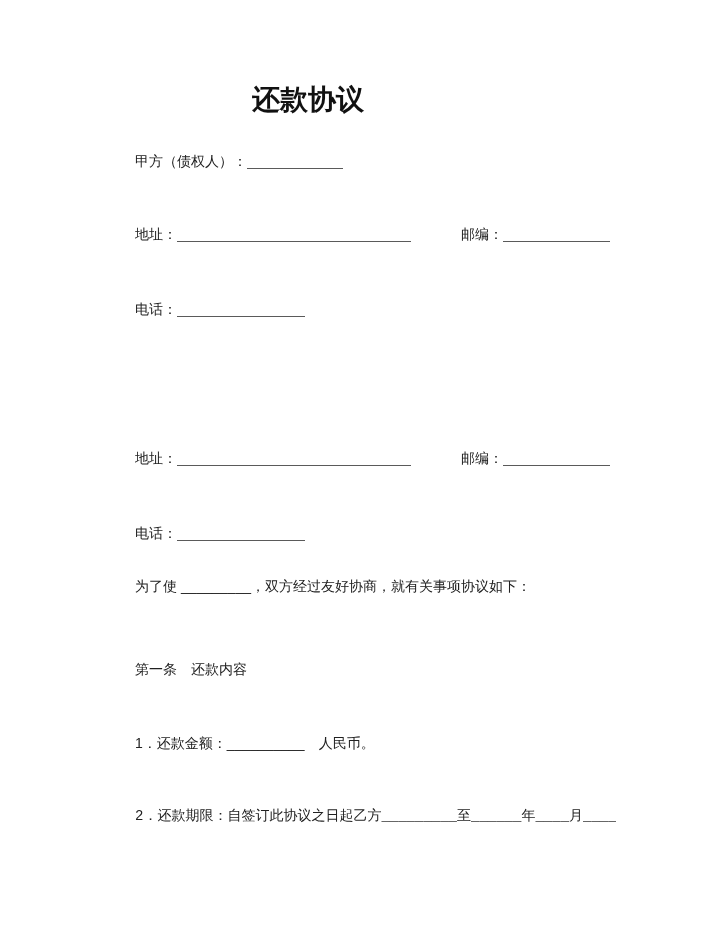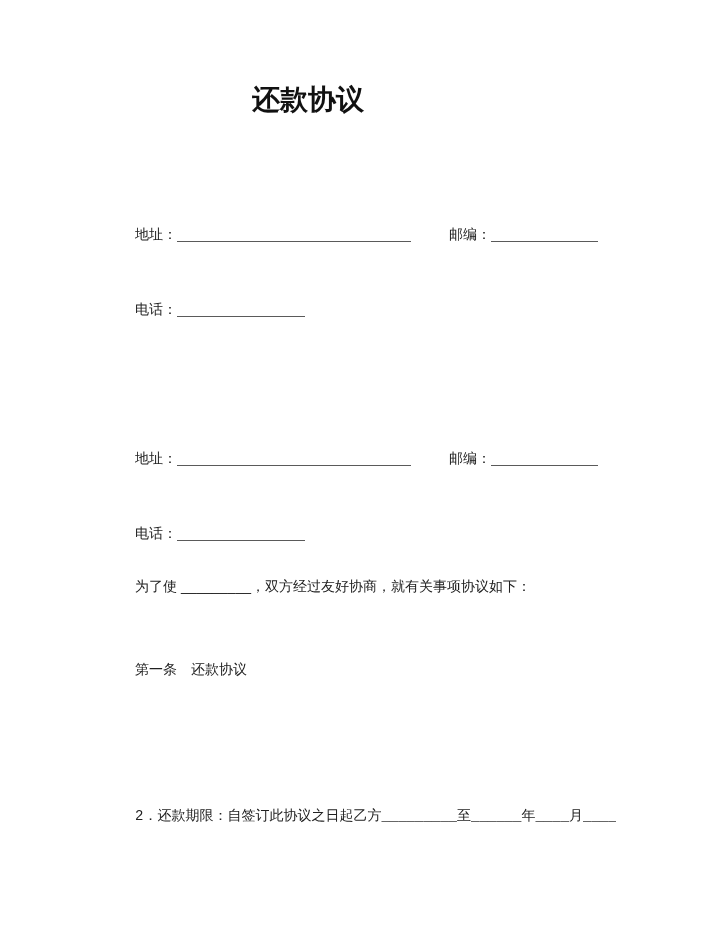--- a/index.html
+++ b/index.html
@@ -35,39 +35,41 @@
   .blank{
     display:inline-block;
     height:14px;
     border-bottom:1px solid #5a5a5a;
     margin-bottom:-3px;
   }
   .w96{width:96px;}
   .w234{width:234px;}
   .w107{width:107px;}
   .w128{width:128px;}
-  .postal-label{margin-left:38px;}
+  .postal-label{margin-left:50px;}
 </style>
 </head>
 <body>
 
 <div class="page">
 
   <h1 class="title">还款协议</h1>
 
+  <p class="line l1"><span>甲方（债权人）：</span><span class="blank w96"></span></p>
 
   <p class="line l2"><span>地址：</span><span class="blank w234"></span><span class="postal-label">邮编：</span><span class="blank w107"></span></p>
 
   <p class="line l3"><span>电话：</span><span class="blank w128"></span></p>
 
 
   <p class="line l5"><span>地址：</span><span class="blank w234"></span><span class="postal-label">邮编：</span><span class="blank w107"></span></p>
 
   <p class="line l6"><span>电话：</span><span class="blank w128"></span></p>
 
   <p class="line l7">为了使 _________，双方经过友好协商，就有关事项协议如下：</p>
 
-  <p class="line l8">第一条　还款协议</p>
+  <p class="line l8">第一条　还款内容</p>
 
+  <p class="line l9">1．还款金额：__________　人民币。</p>
 
   <p class="line l10">2．还款期限：自签订此协议之日起乙方_________至______年____月____</p>
 
 </div>
 
 </body></html>

